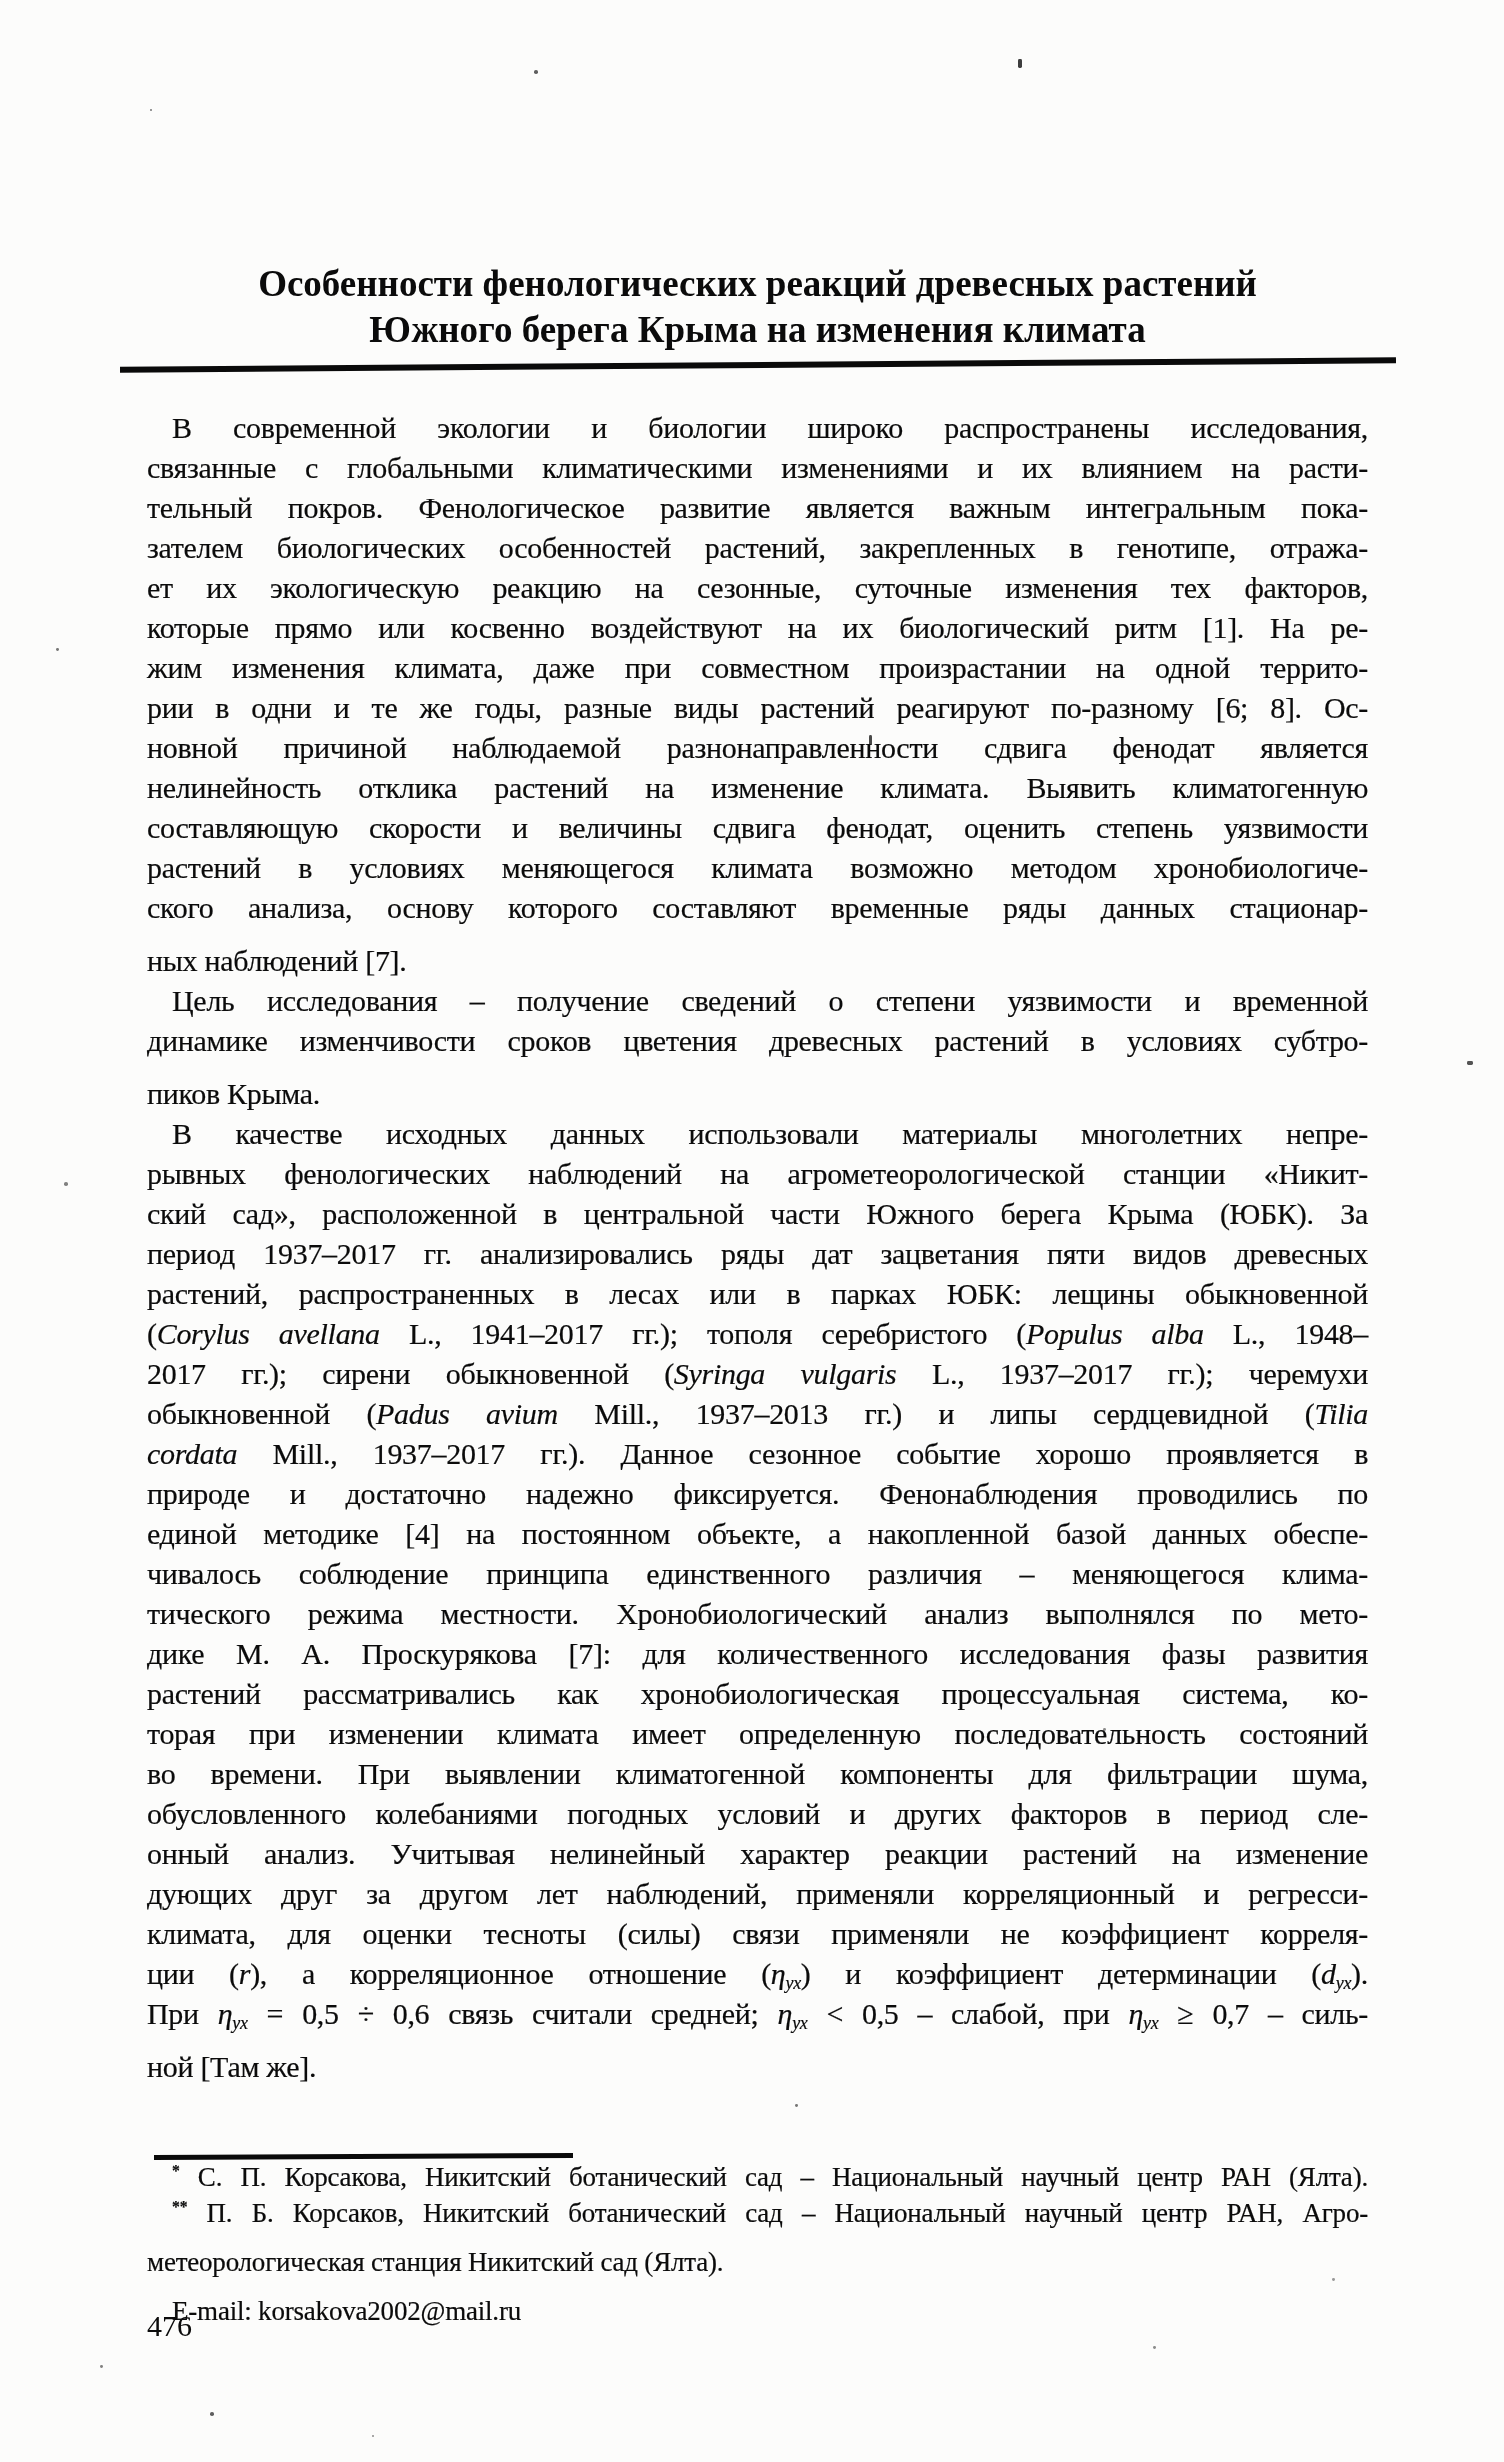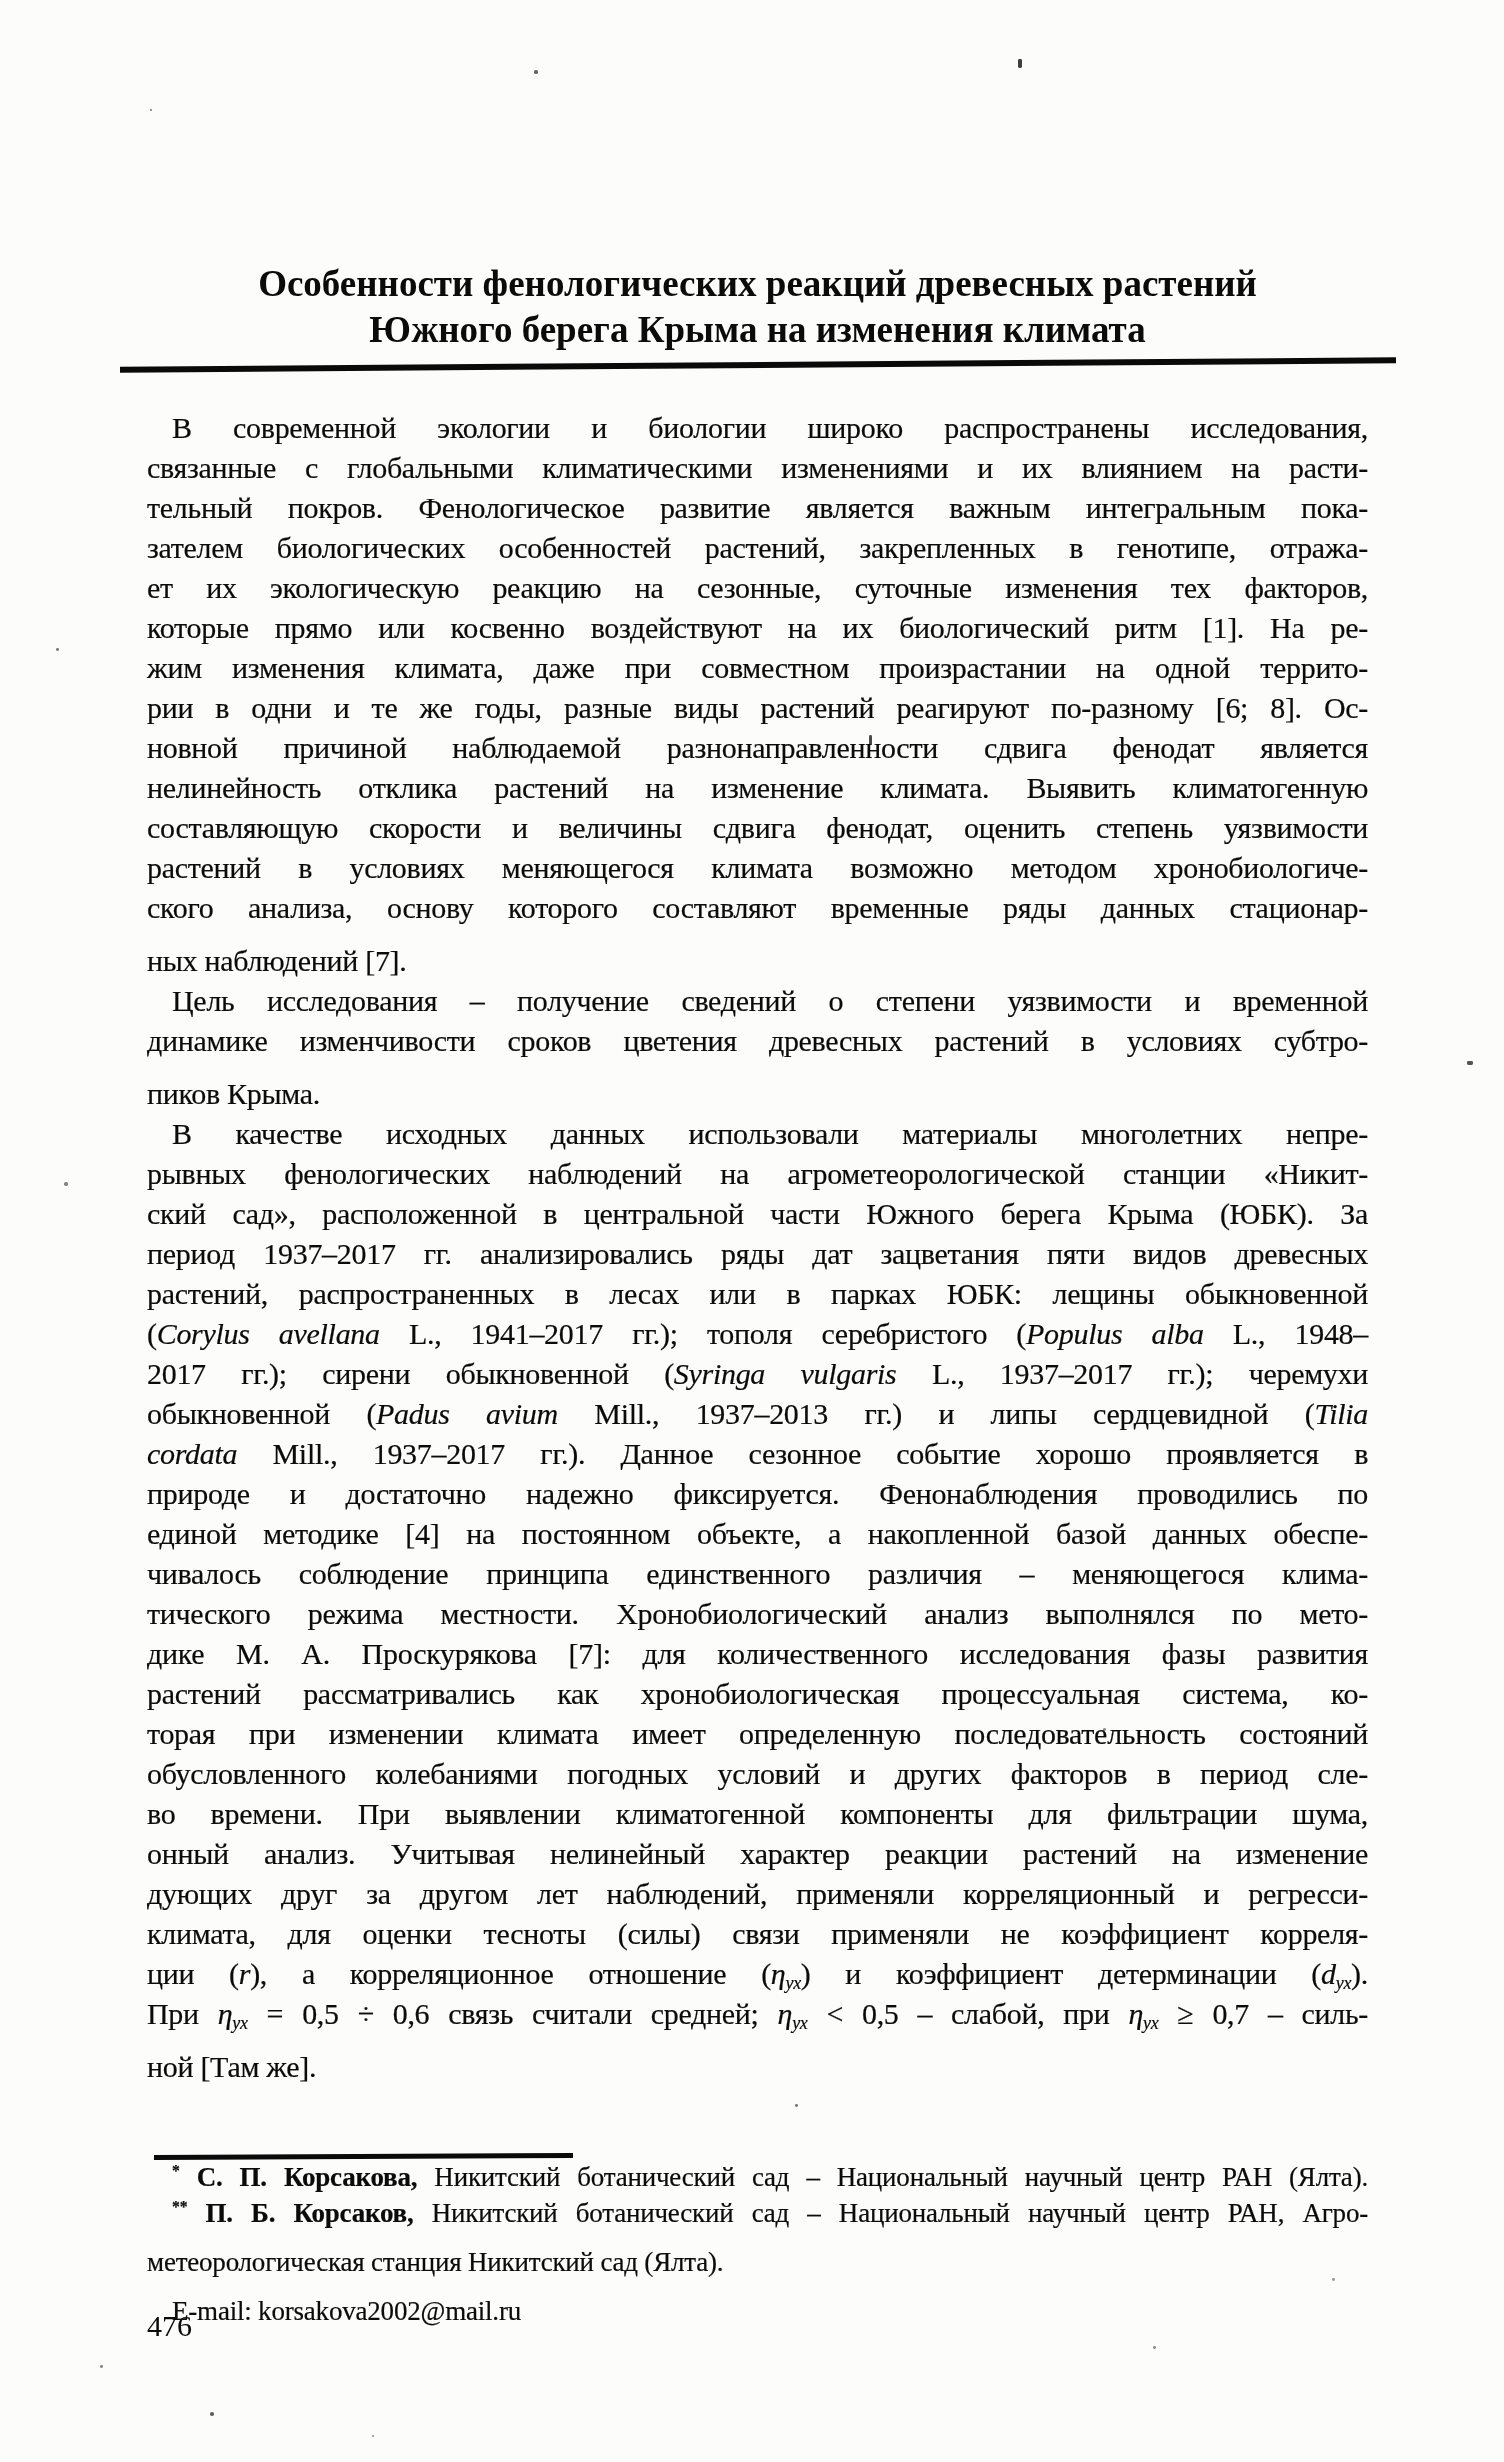--- a/index.html
+++ b/index.html
@@ -34,21 +34,21 @@
     position:absolute; top:408px; left:147px; width:1221px;
     font-size:30px; line-height:40px; letter-spacing:-0.3px;
     -webkit-text-stroke:0.2px currentColor;
   }
   .line { text-align:justify; text-align-last:justify; }
   .line.last { text-align-last:left;margin-top:13px; }
   .line.indent { text-indent:25px; }
 
   .it  { font-style:italic; }
   .sbt { font-style:italic; font-size:60%; vertical-align:-0.25em; line-height:0; }
-  .bd  { font-weight:bold; }
+  .bd  { font-weight:normal; }
   .sp  { vertical-align:super; font-size:58%; line-height:0; font-weight:bold; }
 
   .rule-footnote {
     position:absolute; top:2154px; left:154px; width:419px; height:5px;
     background:#0a0a0a; transform:rotate(-0.25deg);
   }
   .footnotes {
     position:absolute; top:2159px; left:147px; width:1221px;
     font-size:27px; line-height:36px; letter-spacing:-0.2px;
     -webkit-text-stroke:0.2px currentColor;
@@ -107,22 +107,22 @@
         <div class="line"><span>2017 гг.); сирени обыкновенной (</span><span class="it">Syringa vulgaris</span><span> L., 1937–2017 гг.); черемухи</span></div>
         <div class="line"><span>обыкновенной (</span><span class="it">Padus avium</span><span> Mill., 1937–2013 гг.) и липы сердцевидной (</span><span class="it">Tilia</span></div>
         <div class="line"><span class="it">cordata</span><span> Mill., 1937–2017 гг.). Данное сезонное событие хорошо проявляется в</span></div>
         <div class="line"><span>природе и достаточно надежно фиксируется. Фенонаблюдения проводились по</span></div>
         <div class="line"><span>единой методике [4] на постоянном объекте, а накопленной базой данных обеспе-</span></div>
         <div class="line"><span>чивалось соблюдение принципа единственного различия – меняющегося клима-</span></div>
         <div class="line"><span>тического режима местности. Хронобиологический анализ выполнялся по мето-</span></div>
         <div class="line"><span>дике М. А. Проскурякова [7]: для количественного исследования фазы развития</span></div>
         <div class="line"><span>растений рассматривались как хронобиологическая процессуальная система, ко-</span></div>
         <div class="line"><span>торая при изменении климата имеет определенную последовательность состояний</span></div>
+        <div class="line"><span>во времени. При выявлении климатогенной компоненты для фильтрации шума,</span></div>
         <div class="line"><span>обусловленного колебаниями погодных условий и других факторов в период сле-</span></div>
-        <div class="line"><span>во времени. При выявлении климатогенной компоненты для фильтрации шума,</span></div>
         <div class="line"><span>онный анализ. Учитывая нелинейный характер реакции растений на изменение</span></div>
         <div class="line"><span>дующих друг за другом лет наблюдений, применяли корреляционный и регресси-</span></div>
         <div class="line"><span>климата, для оценки тесноты (силы) связи применяли не коэффициент корреля-</span></div>
         <div class="line"><span>ции (</span><span class="it">r</span><span>), а корреляционное отношение (</span><span class="it">η</span><span class="sbt">yx</span><span>) и коэффициент детерминации (</span><span class="it">d</span><span class="sbt">yx</span><span>).</span></div>
         <div class="line"><span>При </span><span class="it">η</span><span class="sbt">yx</span><span> = 0,5 ÷ 0,6 связь считали средней; </span><span class="it">η</span><span class="sbt">yx</span><span> &lt; 0,5 – слабой, при </span><span class="it">η</span><span class="sbt">yx</span><span> ≥ 0,7 – силь-</span></div>
         <div class="line last"><span>ной [Там же].</span></div>
       </div>
     </div>
 
   <div class="rule-footnote"></div>

